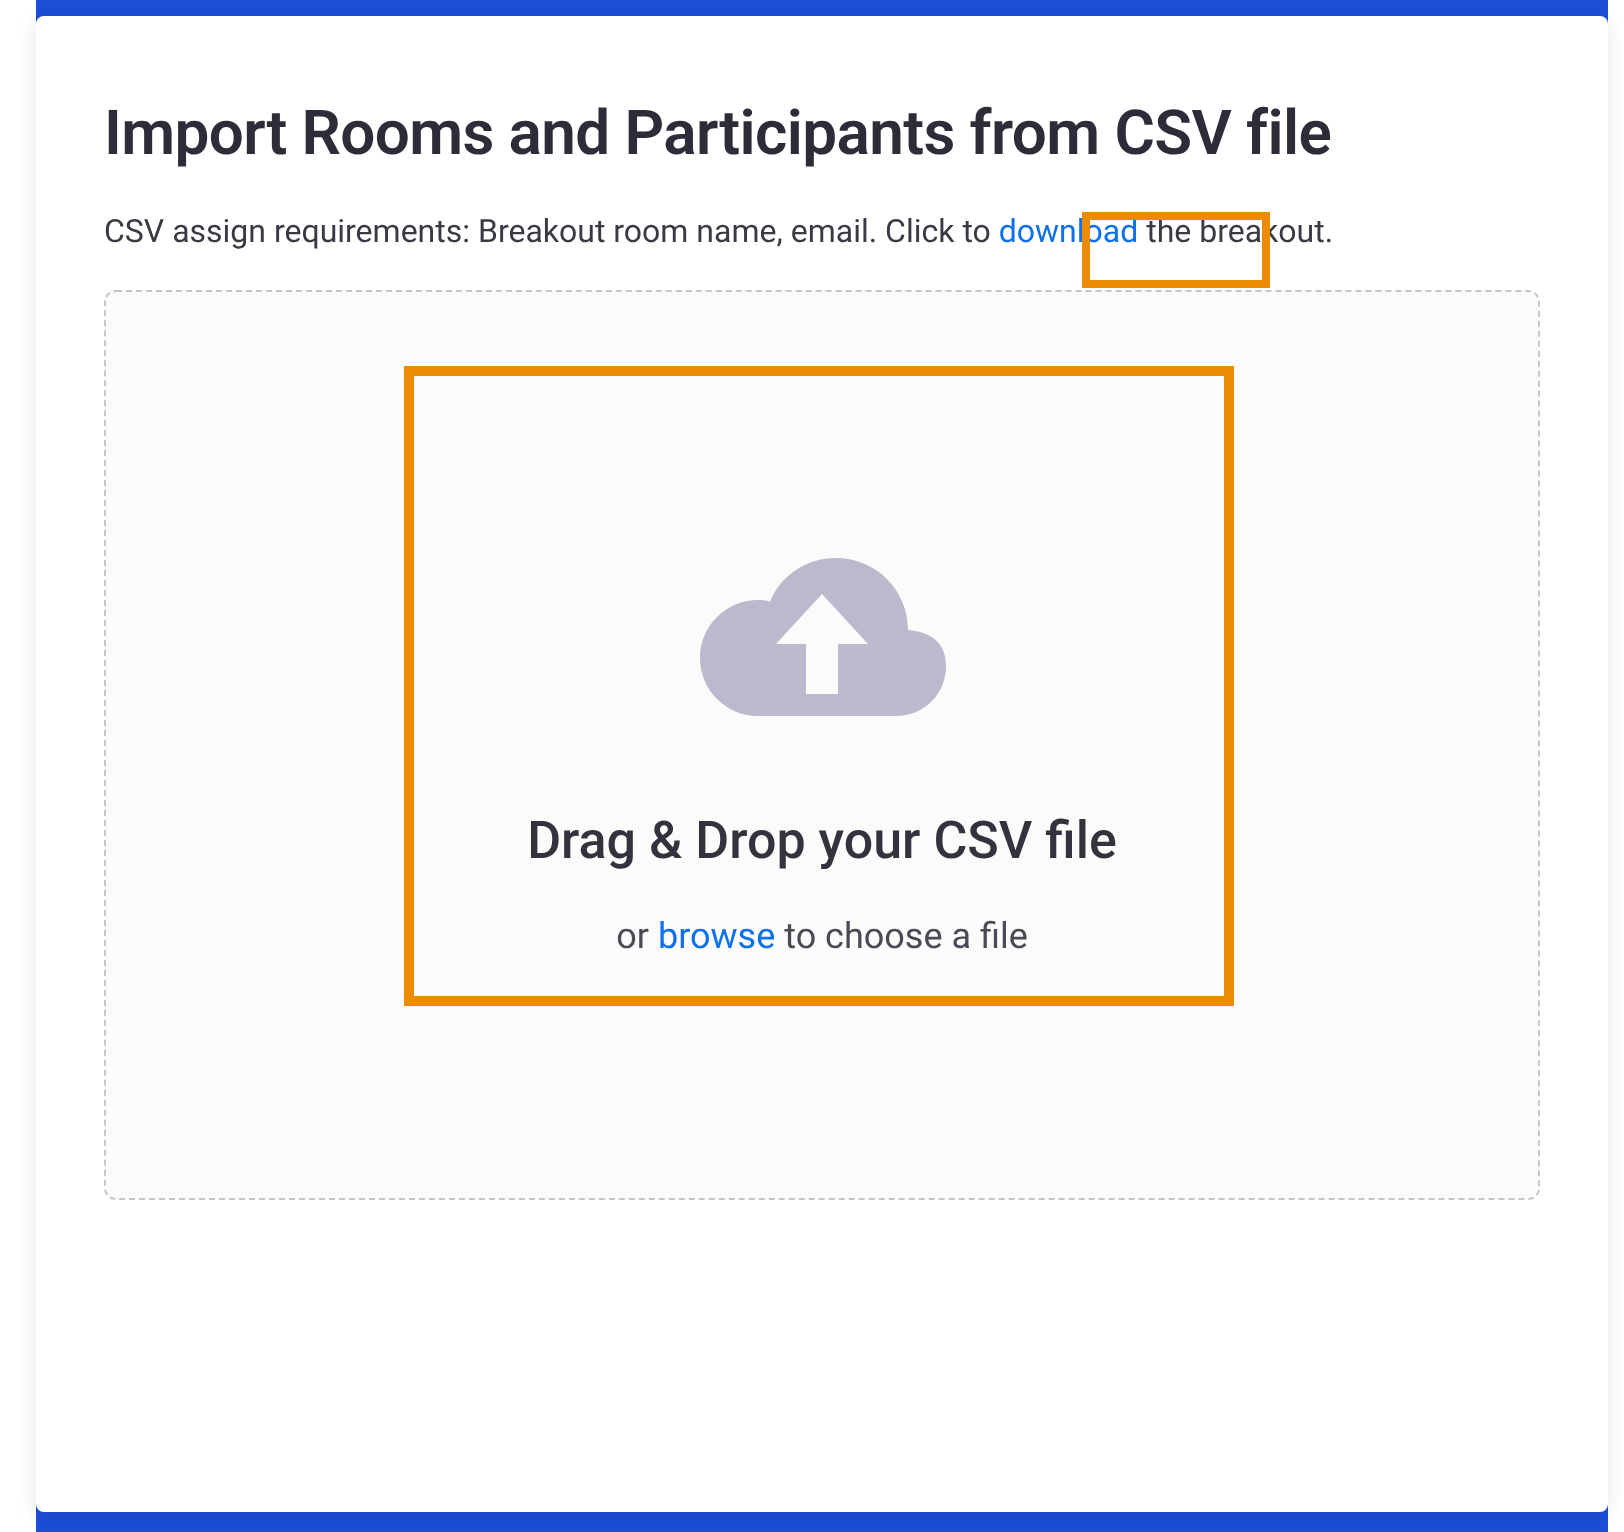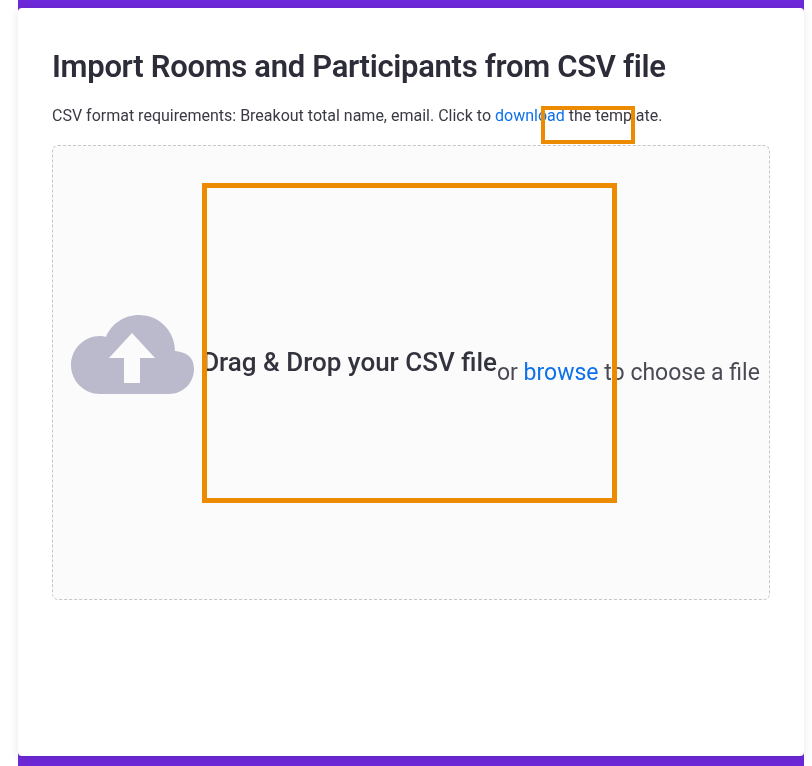--- a/index.html
+++ b/index.html
@@ -14,21 +14,21 @@
       height: 766px;
       overflow: hidden;
       position: relative;
     }
     .modal-overlay {
       position: absolute;
       top: 0;
       left: 0;
       width: 100%;
       height: 100%;
-      background: #6d28d9;
+      background: #1d4ed8;
     }
     .modal {
       position: absolute;
       top: 8px;
       left: 18px;
       right: 8px;
       bottom: 10px;
       background: #ffffff;
       border-radius: 4px;
       padding: 40px 34px 24px 34px;
@@ -51,37 +51,37 @@
       color: #0e71eb;
       cursor: pointer;
     }
     .dropzone {
       border: 1px dashed #c5c5cc;
       border-radius: 6px;
       background: #fbfbfc;
       width: 100%;
       height: 455px;
       display: flex;
-      flex-direction: row;
+      flex-direction: column;
       align-items: center;
       justify-content: center;
       position: relative;
     }
     .cloud-icon {
       color: #babacc;
       margin-bottom: 30px;
     }
     .drop-title {
       font-size: 26px;
       font-weight: 500;
       color: #33333d;
       margin-bottom: 22px;
     }
     .drop-subtitle {
-      font-size: 23px;
+      font-size: 18px;
       color: #4a4a55;
     }
     .tips {
       font-size: 14px;
       color: #3a3a44;
       margin-top: 14px;
     }
     .footer {
       position: absolute;
       bottom: 24px;
@@ -139,21 +139,21 @@
 <body>
 
 <div class="modal-overlay">
   <div class="bg-fragment-left"></div>
   <div class="bg-fragment-right"></div>
 
   <div class="modal">
     <h1 class="modal-title">Import Rooms and Participants from CSV file</h1>
 
     <p class="modal-subtitle">
-      <span>CSV format requirements: Breakout total name, email. Click to </span><a class="link">download</a><span> the template.</span>
+      <span>CSV assign requirements: Breakout room name, email. Click to </span><a class="link">download</a><span> the breakout.</span>
     </p>
 
     <div class="dropzone">
       <div class="cloud-icon">
         <svg width="140" height="105" viewBox="0 0 140 105">
           <path fill="#babacc" d="M 113 48 C 113 28 97 12 77 12 C 62 12 49 21 44 34 C 42 33 40 33 38 33 C 22 33 9 46 9 62 C 9 78 22 91 38 91 L 107 91 C 121 91 132 80 132 66 C 132 53 123 49 113 48 Z M 70 30 L 93 55 L 78 55 L 78 80 L 62 80 L 62 55 L 47 55 Z"></path>
         </svg>
       </div>
       <div class="drop-title">Drag &amp; Drop your CSV file</div>
       <div class="drop-subtitle">

